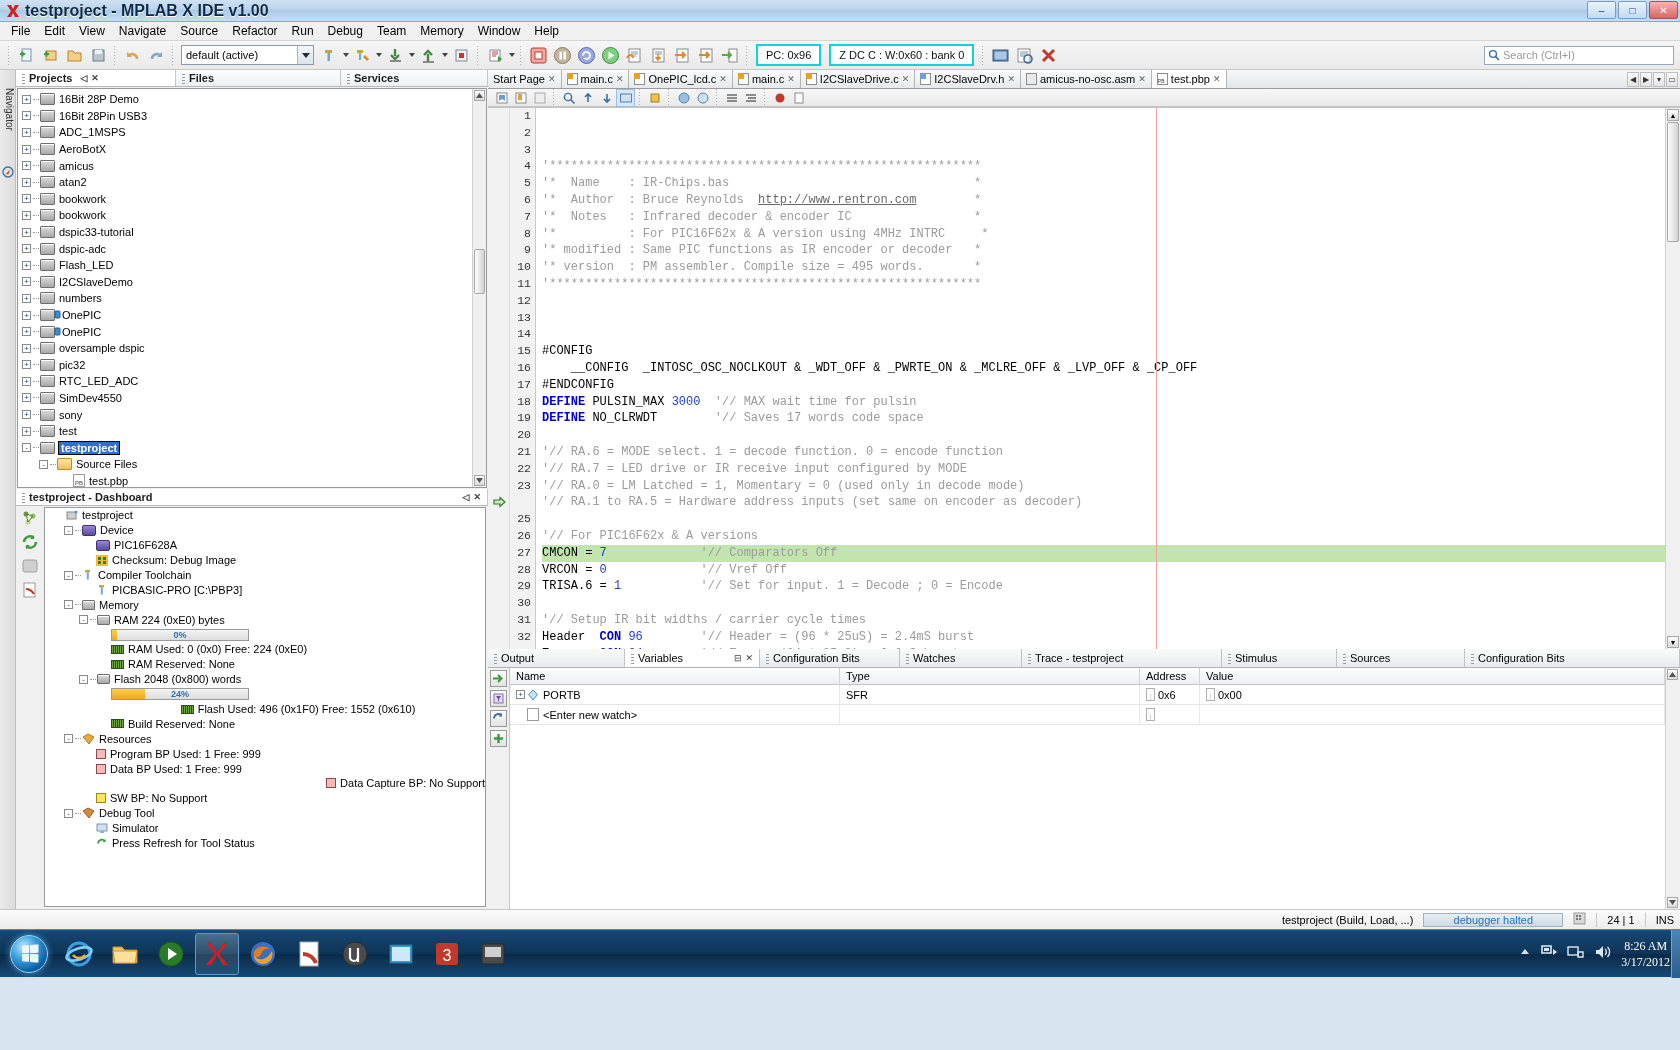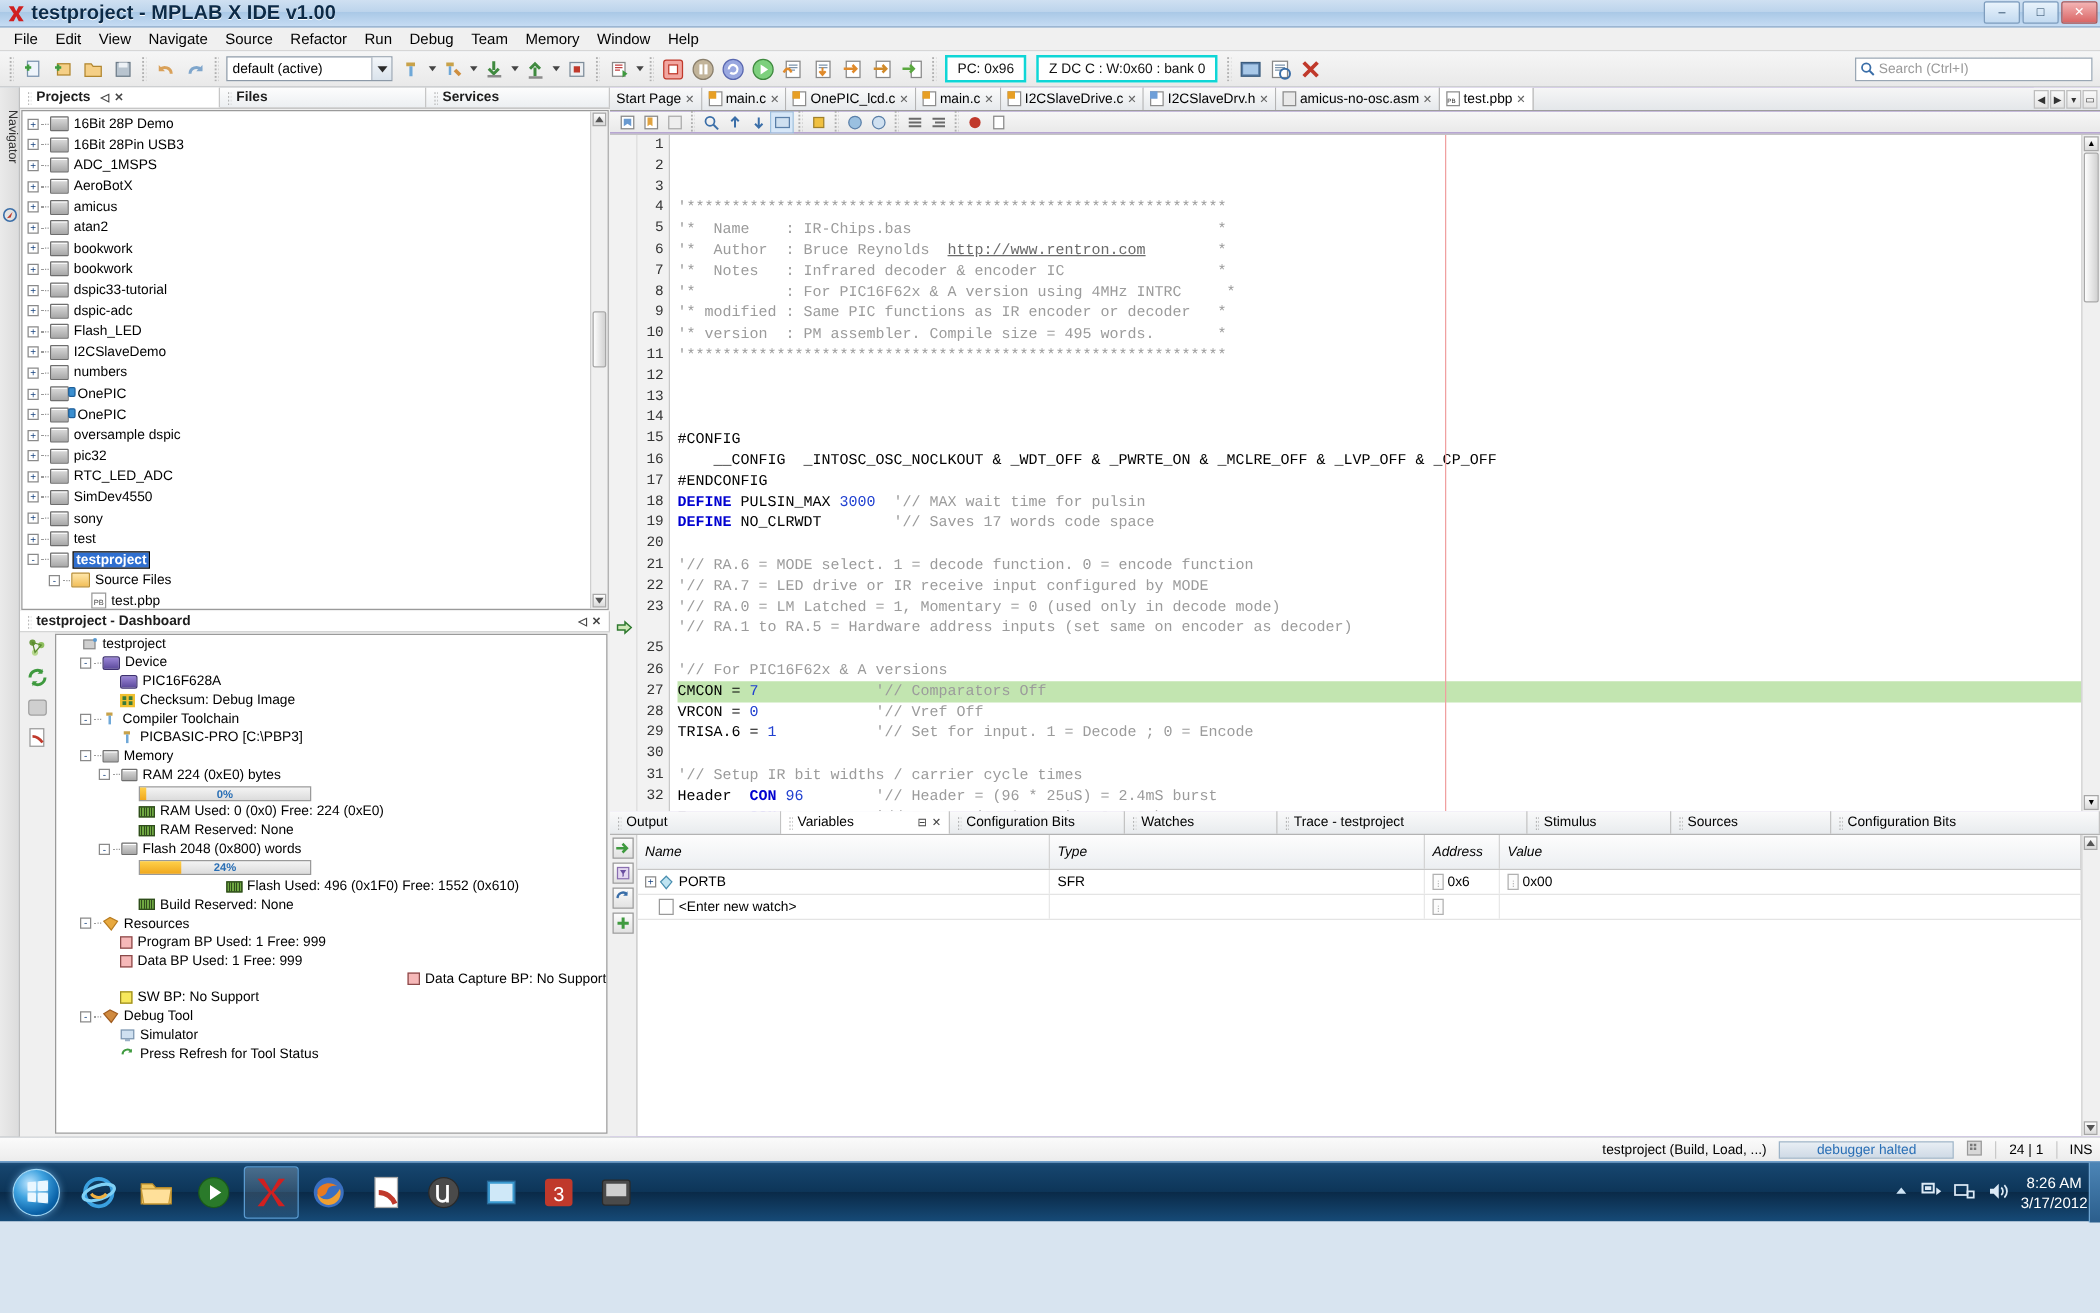--- a/index.html
+++ b/index.html
@@ -120,21 +120,21 @@
     position:relative;display:flex;align-items:center;justify-content:center;}
   .bar .fill{ position:absolute;left:0;top:0;height:100%;background:linear-gradient(to bottom,#ffd04a,#f0a81e);}
   .bar .bl{ position:relative;font-size:9px;color:#2a6fb5;font-weight:bold;}
   .sq{ width:10px;height:10px;margin-right:4px;border:1px solid #8a4a4a;background:#f6b8b8;flex:none;}
   .sq.y{ border-color:#9a8a20;background:#f7e85c;}
   .mem{ width:13px;height:9px;margin-right:4px;flex:none;background:#4e7a2e;border:1px solid #2f4c1c;
     background-image:repeating-linear-gradient(to right,#6fa842 0 1px,#2f4c1c 1px 2px);}
   .chip{ width:14px;height:11px;margin-right:4px;flex:none;border-radius:2px;
     background:linear-gradient(to bottom,#9b86d8,#5c4a9c);border:1px solid #3d3070;}
   
-  #rightcol{ flex:1;display:flex;flex-direction:column;background:#6d28d9;min-width:0;}
+  #rightcol{ flex:1;display:flex;flex-direction:column;background:#22c55e;min-width:0;}
   .doctabs{ height:19px;display:flex;align-items:stretch;background:linear-gradient(to bottom,#f6f6f6,#e4e7ea);
      border-bottom:1px solid #9d9d9d;position:relative;overflow:hidden;}
   .dtab{ display:flex;align-items:center;padding:0 5px;font-size:11px;border-right:1px solid #b4b4b4;
      background:linear-gradient(to bottom,#fbfbfb,#e6e9ec); gap:3px; white-space:nowrap;}
   .dtab.active{ background:#fff;}
   .dtab .x{ font-size:9px;color:#666;}
   .dtab .ficon{ width:11px;height:12px;background:#fff;border:1px solid #8d8d8d;position:relative;flex:none;}
   .dtab .ficon.c:before{content:"";position:absolute;left:-1px;top:-1px;width:6px;height:6px;background:#e79f25;}
   .dtab .ficon.h:before{content:"";position:absolute;left:-1px;top:-1px;width:6px;height:6px;background:#6f9fd8;}
   .dtab .ficon.asm{ background:#e9e9e9; }
@@ -172,21 +172,21 @@
   .btab{ display:flex;align-items:center;padding:0 6px;font-size:11px;border-right:1px solid #c3c3c3;position:relative;}
   .btab.active{ background:#fff;}
   .btab .grip{ width:3px;height:11px;margin-right:4px;
      background-image:radial-gradient(#9a9a9a 0.5px, transparent 0.6px);background-size:2px 3px;}
   .wtbl{ flex:1;display:flex;background:#fff;}
   .wtbl-side{ width:22px;background:#f0f0f0;border-right:1px solid #c6c6c6;padding-top:2px;
      display:flex;flex-direction:column;align-items:center;gap:3px;}
   .wsb{ width:17px;height:17px;border:1px solid #9a9a9a;background:linear-gradient(to bottom,#fcfcfc,#e2e2e2);
      display:flex;align-items:center;justify-content:center;font-size:9px;}
   .wgrid{ flex:1;display:flex;flex-direction:column;}
-  .whead{ height:28px;display:flex;background:linear-gradient(to bottom,#fdfdfd,#eceff2);border-bottom:1px solid #c6c6c6;font-style:italic;}
+  .whead{ height:17px;display:flex;background:linear-gradient(to bottom,#fdfdfd,#eceff2);border-bottom:1px solid #c6c6c6;}
   .wh{ display:flex;align-items:center;padding-left:6px;font-size:11px;border-right:1px solid #d4d4d4;}
   .wrow{ height:20px;display:flex;border-bottom:1px solid #e4e4e4;align-items:center;}
   .wc{ display:flex;align-items:center;padding-left:6px;font-size:11px;border-right:1px solid #e8e8e8;height:100%;}
   .minib{ width:9px;height:13px;border:1px solid #b0b0b0;background:#fcfcfc;margin-right:3px;
      display:flex;align-items:flex-end;justify-content:center;font-size:6px;color:#777;}
   
   #statusbar{ height:20px;background:linear-gradient(to bottom,#fbfbfb,#ececec);border-top:1px solid #c6c6c6;
      display:flex;align-items:center;justify-content:flex-end;padding-right:6px;gap:10px;font-size:11px;}
   .progbar{ width:140px;height:14px;border:1px solid #9db4c8;background:linear-gradient(to bottom,#e8eef4,#cfdae6);
      display:flex;align-items:center;justify-content:center;font-size:11px;color:#2a6fb5;}
@@ -198,21 +198,21 @@
   #startorb{ width:54px;height:44px;margin-left:2px;display:flex;align-items:center;justify-content:center;}
   .orb{ width:38px;height:38px;border-radius:50%;
      background:radial-gradient(circle at 35% 30%,#bfe6ff 0%,#3fa3e0 35%,#0a62a8 70%,#05406f 100%);
      border:1px solid #9fd6f5;box-shadow:0 0 6px rgba(130,200,255,.6);
      display:flex;align-items:center;justify-content:center;}
   .orb .flag{width:17px;height:17px;display:grid;grid-template-columns:1fr 1fr;grid-template-rows:1fr 1fr;gap:1.5px;transform:perspective(26px) rotateY(-16deg);}
   .orb .flag i{display:block;background:#eaf7ff;border-radius:1px;}
   .tbi{ width:44px;height:42px;margin:0 1px;border:1px solid transparent;border-radius:3px;
      display:flex;align-items:center;justify-content:center;}
   .tbi.run{ border-color:#5b9bd0;background:linear-gradient(to bottom,rgba(255,255,255,.22),rgba(255,255,255,.05));}
-  .tray{ position:absolute;right:0;top:0;height:48px;display:flex;align-items:center;gap:9px;padding-right:10px;color:#fff;}
+  .tray{ position:absolute;right:0;top:0;height:48px;display:flex;align-items:center;gap:9px;padding-right:10px;color:#fff;font-family:Liberation Serif, serif;}
   .clock{ text-align:center;font-size:12px;color:#fff;line-height:16px;}
   .showdesk{ width:9px;height:48px;background:linear-gradient(to bottom,#4c85b6,#2b5e8c);border-left:1px solid #6ea5d1;
      position:absolute;right:0;top:0;}
 </style>
 </head>
 <body>
 
 <div id="titlebar">
   <span class="tb-icon">
     <svg width="16" height="16" viewBox="0 0 16 16">

